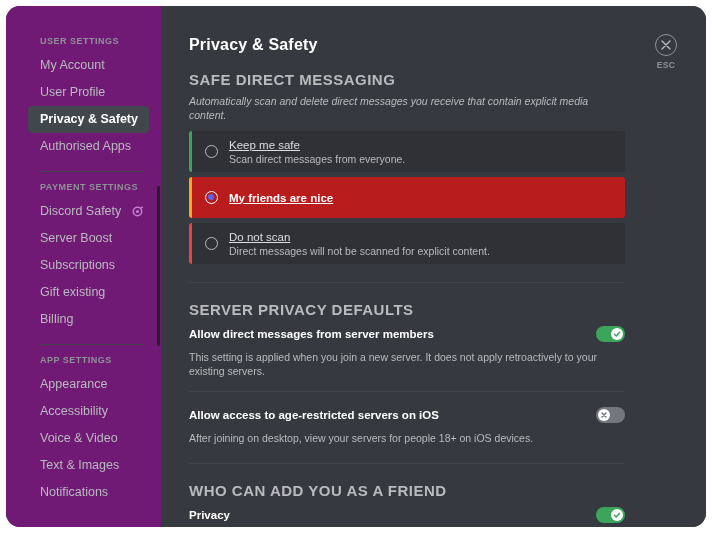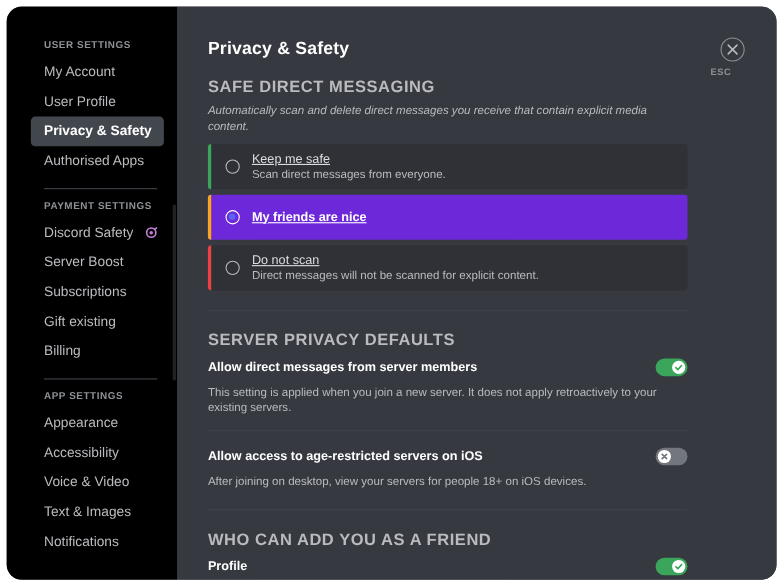--- a/index.html
+++ b/index.html
@@ -21,21 +21,21 @@
     background: #36393f;
     border-radius: 14px;
     overflow: hidden;
     display: flex;
   }
 
   
   #sidebar {
     width: 155px;
     height: 100%;
-    background: #000000;
+    background: #701a75;
     position: relative;
     padding-top: 30px;
     box-sizing: border-box;
     overflow: hidden;
     flex: none;
   }
 
   .side-header {
     font-size: 9px;
     font-weight: bold;
@@ -130,21 +130,21 @@
     background: #2f3136;
     border-radius: 3px;
     height: 41px;
     margin-bottom: 5px;
     display: flex;
     align-items: center;
     padding-left: 16px;
     box-sizing: border-box;
     cursor: pointer;
   }
-  .radio-card.selected { background: #6d28d9; }
+  .radio-card.selected { background: #b91c1c; }
   .radio-card .bar {
     position: absolute;
     left: 0; top: 0; bottom: 0;
     width: 3px;
     border-radius: 3px 0 0 3px;
   }
   .radio-dot {
     width: 13px; height: 13px;
     border: 1.6px solid #b9bbbe;
     border-radius: 50%;
@@ -231,20 +231,21 @@
     width: 436px;
   }
   .divider.thin { margin: 13px 0; }
 
   
   #close-wrap {
     position: absolute;
     right: 20px;
     top: 28px;
     width: 40px;
+    text-align: center;
     cursor: pointer;
   }
   #close-circle {
     width: 22px; height: 22px;
     border: 1.5px solid #8e9297;
     border-radius: 50%;
     margin: 0 auto;
     display: flex;
     align-items: center;
     justify-content: center;
@@ -392,21 +393,21 @@
           <div class="toggle-note">After joining on desktop, view your servers for people 18+ on iOS devices.</div>
         </div>
     </div>
 
     <div class="divider"></div>
 
     <div class="content-col">
       <div class="sec-label">WHO CAN ADD YOU AS A FRIEND</div>
       <div id="friend-rows">
           <div class="friend-row">
-            <div class="toggle-title">Profile</div>
+            <div class="toggle-title">Privacy</div>
             <div class="switch on">
               <div class="knob">
                 <svg width="8" height="8" viewBox="0 0 8 8">
                   <path d="M1.4 4.2 L3.2 6 L6.6 2.3" stroke="#3ba55c" stroke-width="1.5" fill="none" stroke-linecap="round" stroke-linejoin="round"></path>
                 </svg>
               </div>
             </div>
           </div>
           <div class="divider thin"></div>
         </div>

